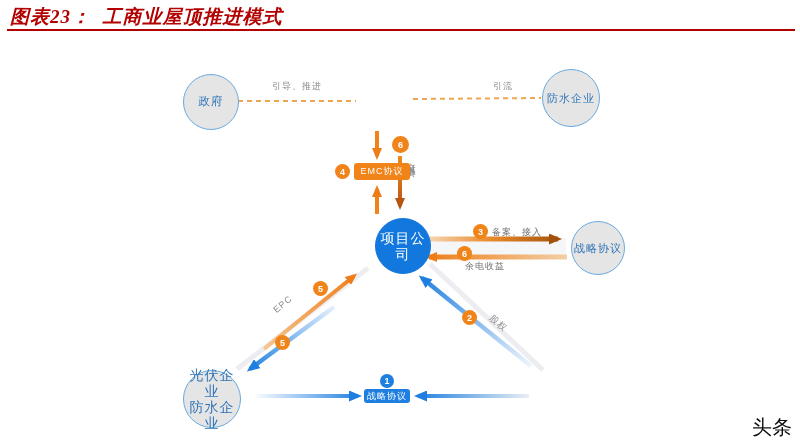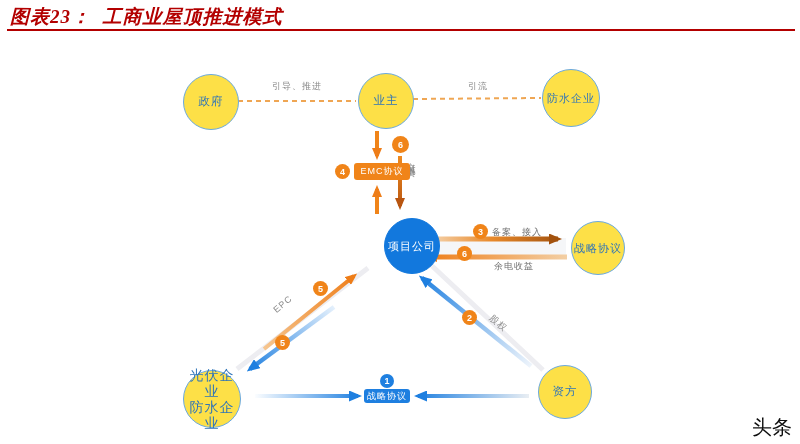--- a/index.html
+++ b/index.html
@@ -5,21 +5,21 @@
   html,body{margin:0;padding:0;background:#ffffff;}
   #stage{position:relative;width:800px;height:444px;background:#fff;overflow:hidden;
          font-family:"Liberation Sans","DejaVu Sans",sans-serif;}
   
   #fig-title{position:absolute;left:10px;top:4px;font-family:"Liberation Serif","DejaVu Serif",serif;
              font-style:italic;font-weight:bold;font-size:19px;color:#b30000;letter-spacing:1px;white-space:pre;}
   #title-rule{position:absolute;left:7px;top:29px;width:788px;height:0;border-top:2px solid #b30000;}
   
   svg#wires{position:absolute;left:0;top:0;}
   
-  .node{position:absolute;border-radius:50%;background:#fde047;border:1px solid #6aa9e0;
+  .node{position:absolute;border-radius:50%;background:#e5e5e5;border:1px solid #6aa9e0;
         color:#2f74b8;display:flex;align-items:center;justify-content:center;text-align:center;
         font-size:11.5px;line-height:1.15;letter-spacing:1px;}
   .node.dark{background:#1278dd;border-color:#1278dd;color:#fff;}
   
   .chip{position:absolute;width:15px;height:15px;border-radius:50%;background:#f08419;color:#fff;
         font-size:9px;font-weight:bold;display:flex;align-items:center;justify-content:center;}
   .chip.blue{background:#1e7fe0;}
   .chip.big{width:17px;height:17px;}
   
   .badge{position:absolute;color:#fff;font-size:9px;display:flex;align-items:center;justify-content:center;
@@ -113,37 +113,35 @@
 
     <line x1="334" y1="307" x2="250" y2="369" stroke="url(#g-diagBL)" stroke-width="4.5" marker-end="url(#mBlue)"></line>
 
     <line x1="531" y1="366" x2="422" y2="278" stroke="url(#g-diagBR)" stroke-width="4.5" marker-end="url(#mBlue)"></line>
 
     <line x1="255" y1="396" x2="358" y2="396" stroke="url(#g-botL)" stroke-width="4" marker-end="url(#mBlue)"></line>
     <line x1="529" y1="396" x2="418" y2="396" stroke="url(#g-botR)" stroke-width="4" marker-end="url(#mBlue)"></line>
   </svg>
 
   <div class="node" style="left:183px;top:74px;width:54px;height:54px;">政府</div>
-  <div class="node" style="left:358px;top:73px;width:54px;height:54px;">业主</div>
   <div class="node" style="left:542px;top:69px;width:56px;height:56px;font-size:11px;">防水企业</div>
-  <div class="node dark" style="left:384px;top:218px;width:54px;height:54px;font-size:11px;">项目公司</div>
+  <div class="node dark" style="left:375px;top:218px;width:54px;height:54px;font-size:14px;">项目公司</div>
   <div class="node" style="left:571px;top:221px;width:52px;height:52px;font-size:11px;">战略协议</div>
   <div class="node" style="left:183px;top:370px;width:56px;height:56px;font-size:14px;">
     <div>
       <div>光伏企业</div>
       <div>防水企业</div>
     </div>
   </div>
-  <div class="node" style="left:538px;top:365px;width:52px;height:52px;">资方</div>
 
   <div class="elabel" style="left:272px;top:80px;">引导、推进</div>
-  <div class="elabel" style="left:468px;top:80px;">引流</div>
+  <div class="elabel" style="left:493px;top:80px;">引流</div>
   <div class="elabel vert" style="left:404px;top:155px;height:58px;">交付电费</div>
   <div class="elabel" style="left:492px;top:226px;color:#6f6f6f;">备案、接入</div>
-  <div class="elabel" style="left:494px;top:260px;color:#6f6f6f;text-align:right;">余电收益</div>
+  <div class="elabel" style="left:465px;top:260px;color:#6f6f6f;text-align:right;">余电收益</div>
   <div class="elabel rot-epc" style="left:272px;top:299px;">EPC</div>
   <div class="elabel rot-equity" style="left:488px;top:317px;">股权</div>
 
   <div class="badge orange" style="left:354px;top:163px;width:56px;height:17px;text-align:right;">EMC协议</div>
   <div class="badge blue" style="left:364px;top:389px;width:46px;height:14px;">战略协议</div>
 
   <div class="chip" style="left:335px;top:164px;">4</div>
   <div class="chip big" style="left:392px;top:136px;">6</div>
   <div class="chip" style="left:473px;top:224px;">3</div>
   <div class="chip" style="left:457px;top:246px;">6</div>

